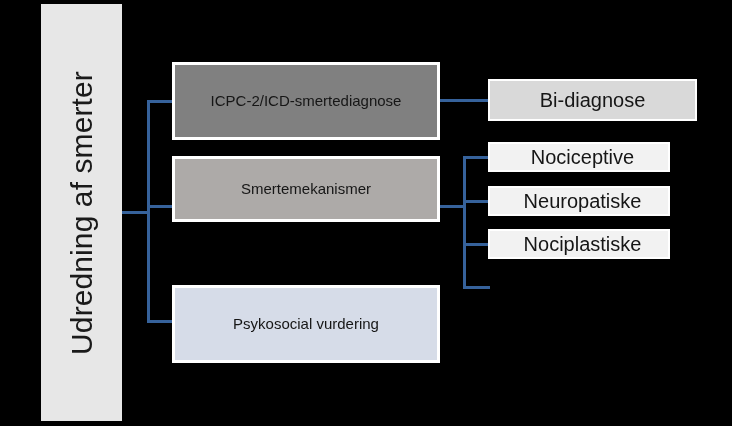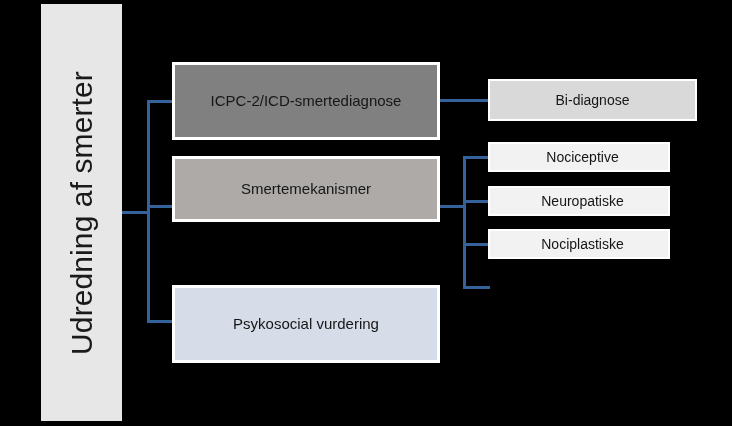--- a/index.html
+++ b/index.html
@@ -65,21 +65,21 @@
     width: 268px;
     font-size: 15px;
   }
   .node-diagnose  { top: 62px;  height: 78px;  background: #808080; }
   .node-mekanisme { top: 156px; height: 66px;  background: #adaaa8; text-align: right; }
   .node-psyko     { top: 285px; height: 78px;  background: #d6dce8; }
 
   
   .right-node {
     border: 2px solid #ffffff;
-    font-size: 14px;
+    font-size: 20px;
   }
   .node-bidiagnose {
     left: 488px; top: 79px; width: 209px; height: 42px;
     background: #d9d9d9;
   }
   .sub-node {
     left: 488px;
     width: 182px;
     height: 30px;
     background: #f2f2f2;

